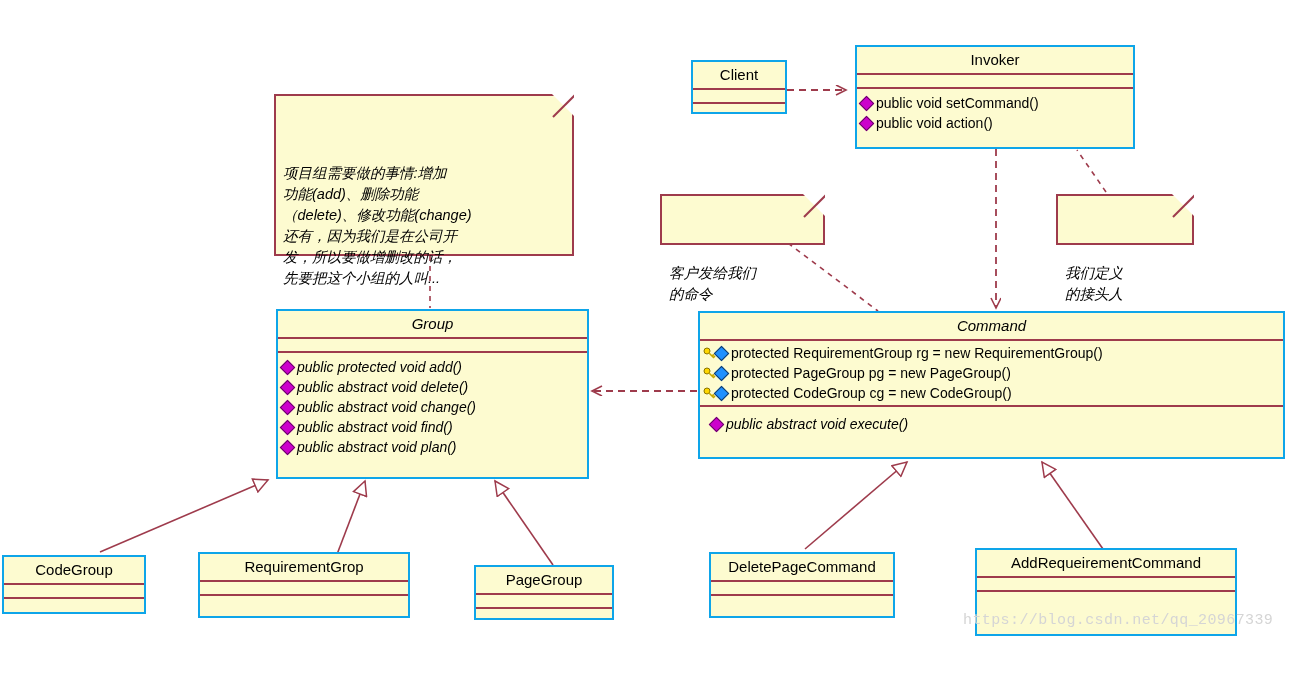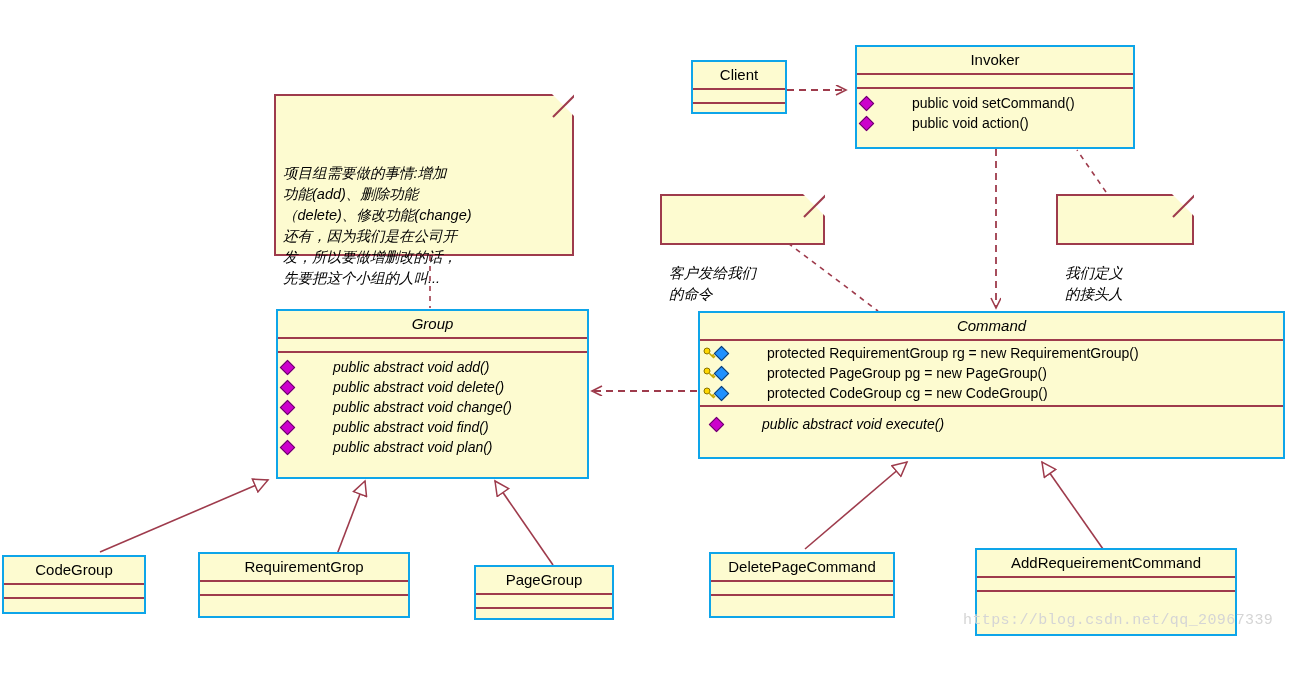--- a/index.html
+++ b/index.html
@@ -47,21 +47,20 @@
   .member-list {
     padding: 4px 3px 4px 3px;
   }
   .member {
     display: flex;
     align-items: center;
     font-size: 14px;
     line-height: 20px;
     color: #000;
     white-space: nowrap;
-    gap: 36px;
   }
   .member.abstract-member {
     font-style: italic;
   }
   .member .mtext { display: inline-block; }
 
   
   .icon-wrap {
     display: inline-flex;
     align-items: center;
@@ -260,21 +259,21 @@
   </div>
 
   <div class="uml-box" style="left:276px; top:309px; width:313px; height:170px;">
     <div class="uml-title abstract">Group</div>
     <div class="uml-compartment empty-sm"></div>
     <div class="uml-compartment member-list">
       <div class="member abstract-member">
         <span class="icon-wrap">
             <span class="ico-diamond-magenta"></span>
           </span>
-        <span class="mtext">public abstract void add()</span>
+        <span class="mtext">public protected void add()</span>
       </div>
       <div class="member abstract-member">
         <span class="icon-wrap">
             <span class="ico-diamond-magenta"></span>
           </span>
         <span class="mtext">public abstract void delete()</span>
       </div>
       <div class="member abstract-member">
         <span class="icon-wrap">
             <span class="ico-diamond-magenta"></span>

